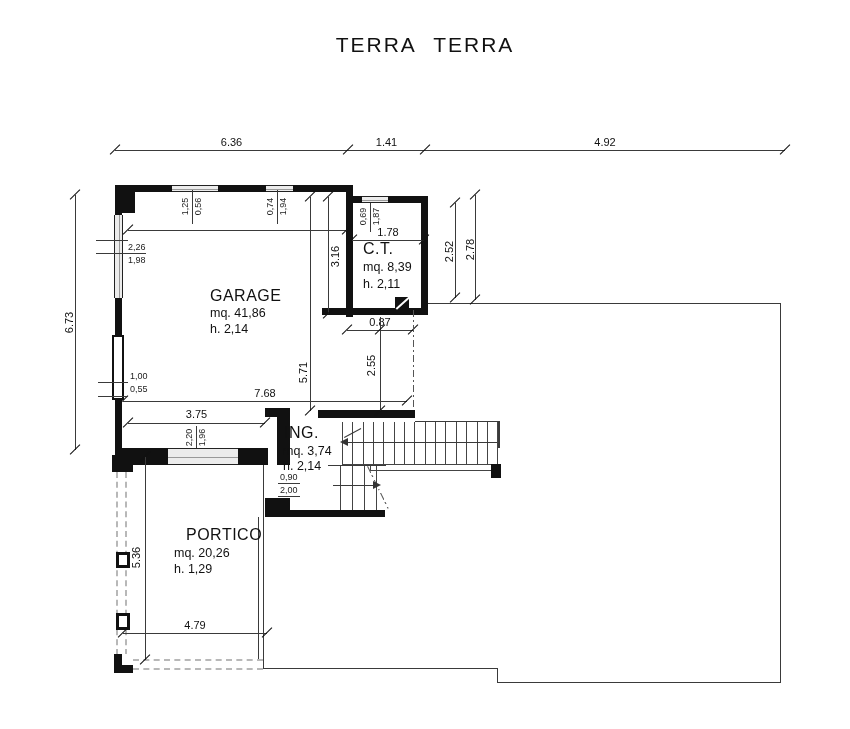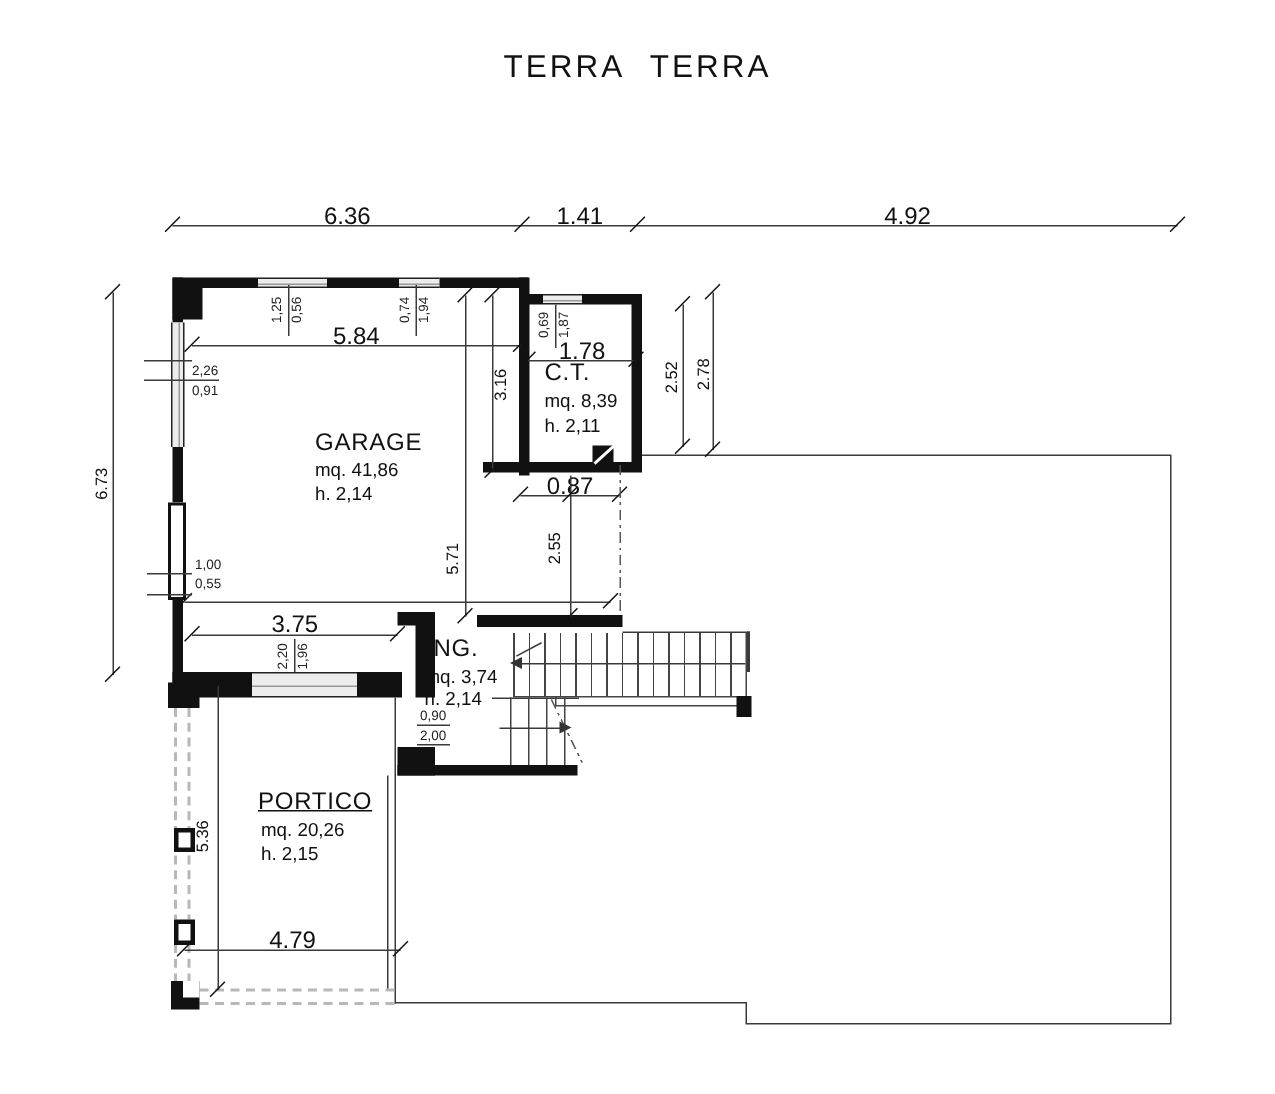--- a/index.html
+++ b/index.html
@@ -4,21 +4,21 @@
 <style>
   html,body{margin:0;padding:0;background:#fff;}
   .canvas{position:relative;width:850px;height:729px;background:#fff;overflow:hidden;
           font-family:"Liberation Sans", sans-serif;color:#111;}
   .abs{position:absolute;}
   .wall{position:absolute;background:#111;}
   .thin{position:absolute;background:#3a3a3a;}
   .dimh{position:absolute;height:1px;background:#3a3a3a;}
   .dimv{position:absolute;width:1px;background:#3a3a3a;}
   .tick{position:absolute;width:14px;height:1px;background:#111;transform:rotate(-45deg);}
-  .lab{position:absolute;font-size:16px;white-space:nowrap;color:#111;}
+  .lab{position:absolute;font-size:11px;white-space:nowrap;color:#111;}
   .lab.c{text-align:center;}
   .rlab{position:absolute;font-size:11px;white-space:nowrap;width:36px;height:13px;
         text-align:center;transform:rotate(-90deg);}
   .rwlab{position:absolute;font-size:9px;white-space:nowrap;width:26px;height:11px;
          text-align:center;transform:rotate(-90deg);color:#222;}
   .wlab{position:absolute;font-size:9px;white-space:nowrap;color:#222;}
   .room-name{position:absolute;font-size:16px;letter-spacing:.5px;}
   .room-sub{position:absolute;font-size:12.5px;}
   .winh{position:absolute;background:#ececec;border-top:1px solid #222;border-bottom:1px solid #222;box-sizing:border-box;}
   .winh::after{content:"";position:absolute;left:0;right:0;top:50%;height:1px;background:#999;}
@@ -130,21 +130,20 @@
   <div class="dashh" style="left:133px;top:659px;width:130px;"></div>
   <div class="dashh" style="left:133px;top:668px;width:130px;"></div>
   <div class="pillar" style="left:116px;top:552px;width:14px;height:16px;"></div>
   <div class="pillar" style="left:116px;top:613px;width:14px;height:17px;"></div>
   <div class="wall" style="left:114px;top:654px;width:19px;height:19px;"></div>
   <div class="abs" style="left:122px;top:654px;width:11px;height:11px;background:#fff;"></div>
 
   <div class="dimh" style="left:128px;top:230px;width:219px;"></div>
   <div class="tick" style="left:121px;top:229px;"></div>
   <div class="tick" style="left:340px;top:229px;"></div>
-  <div class="lab c" style="left:128px;top:216px;width:219px;">5.84</div>
 
   <div class="dimv" style="left:310px;top:197px;height:214px;"></div>
   <div class="tick" style="left:303px;top:196px;"></div>
   <div class="tick" style="left:303px;top:410px;"></div>
   <div class="rlab" style="left:285px;top:366px;">5.71</div>
 
   <div class="dimv" style="left:328px;top:197px;height:117px;"></div>
   <div class="tick" style="left:321px;top:196px;"></div>
   <div class="tick" style="left:321px;top:313px;"></div>
   <div class="rlab" style="left:317px;top:250px;">3.16</div>
@@ -171,20 +170,21 @@
   <div class="dimv" style="left:380px;top:317px;height:94px;"></div>
   <div class="tick" style="left:373px;top:329px;"></div>
   <div class="tick" style="left:373px;top:410px;"></div>
   <div class="rlab" style="left:353px;top:359px;">2.55</div>
 
   <div class="dashdotv" style="left:413px;top:310px;height:100px;"></div>
 
   <div class="dimh" style="left:123px;top:401px;width:284px;"></div>
   <div class="tick" style="left:116px;top:400px;"></div>
   <div class="tick" style="left:400px;top:400px;"></div>
+  <div class="lab c" style="left:123px;top:387px;width:284px;">7.68</div>
 
   <div class="dimh" style="left:128px;top:423px;width:137px;"></div>
   <div class="tick" style="left:121px;top:422px;"></div>
   <div class="tick" style="left:258px;top:422px;"></div>
   <div class="lab c" style="left:128px;top:408px;width:137px;">3.75</div>
 
   <div class="dimv" style="left:145px;top:457px;height:203px;"></div>
   <div class="tick" style="left:138px;top:456px;"></div>
   <div class="tick" style="left:138px;top:659px;"></div>
   <div class="rlab" style="left:118px;top:551px;">5.36</div>
@@ -202,21 +202,21 @@
   <div class="rwlab" style="left:257px;top:201px;">0,74</div>
   <div class="rwlab" style="left:270px;top:201px;">1,94</div>
 
   <div class="thin" style="left:370px;top:203px;width:1px;height:29px;"></div>
   <div class="rwlab" style="left:350px;top:211px;">0,69</div>
   <div class="rwlab" style="left:363px;top:211px;">1,87</div>
 
   <div class="thin" style="left:96px;top:240px;width:32px;height:1px;"></div>
   <div class="thin" style="left:96px;top:253px;width:50px;height:1px;"></div>
   <div class="wlab" style="left:128px;top:242px;">2,26</div>
-  <div class="wlab" style="left:128px;top:255px;">0,91</div>
+  <div class="wlab" style="left:128px;top:255px;">1,98</div>
 
   <div class="thin" style="left:98px;top:382px;width:30px;height:1px;"></div>
   <div class="thin" style="left:98px;top:396px;width:30px;height:1px;"></div>
   <div class="wlab" style="left:130px;top:371px;">1,00</div>
   <div class="wlab" style="left:130px;top:384px;">0,55</div>
 
   <div class="thin" style="left:196px;top:426px;width:1px;height:22px;"></div>
   <div class="rwlab" style="left:176px;top:432px;">2,20</div>
   <div class="rwlab" style="left:189px;top:432px;">1,96</div>
 
@@ -230,17 +230,17 @@
   <div class="room-sub" style="left:210px;top:322px;">h. 2,14</div>
 
   <div class="room-name" style="left:363px;top:240px;">C.T.</div>
   <div class="room-sub" style="left:363px;top:260px;">mq. 8,39</div>
   <div class="room-sub" style="left:363px;top:277px;">h. 2,11</div>
 
   <div class="room-name" style="left:284px;top:424px;">ING.</div>
   <div class="room-sub" style="left:283px;top:444px;">mq. 3,74</div>
   <div class="room-sub" style="left:283px;top:459px;">h. 2,14</div>
 
-  <div class="room-name" style="left:172px;top:526px;text-decoration:underline;">PORTICO</div>
+  <div class="room-name" style="left:186px;top:526px;">PORTICO</div>
   <div class="room-sub" style="left:174px;top:546px;">mq. 20,26</div>
-  <div class="room-sub" style="left:174px;top:562px;">h. 2,15</div>
+  <div class="room-sub" style="left:174px;top:562px;">h. 1,29</div>
 
 </div>
 
 </body></html>

